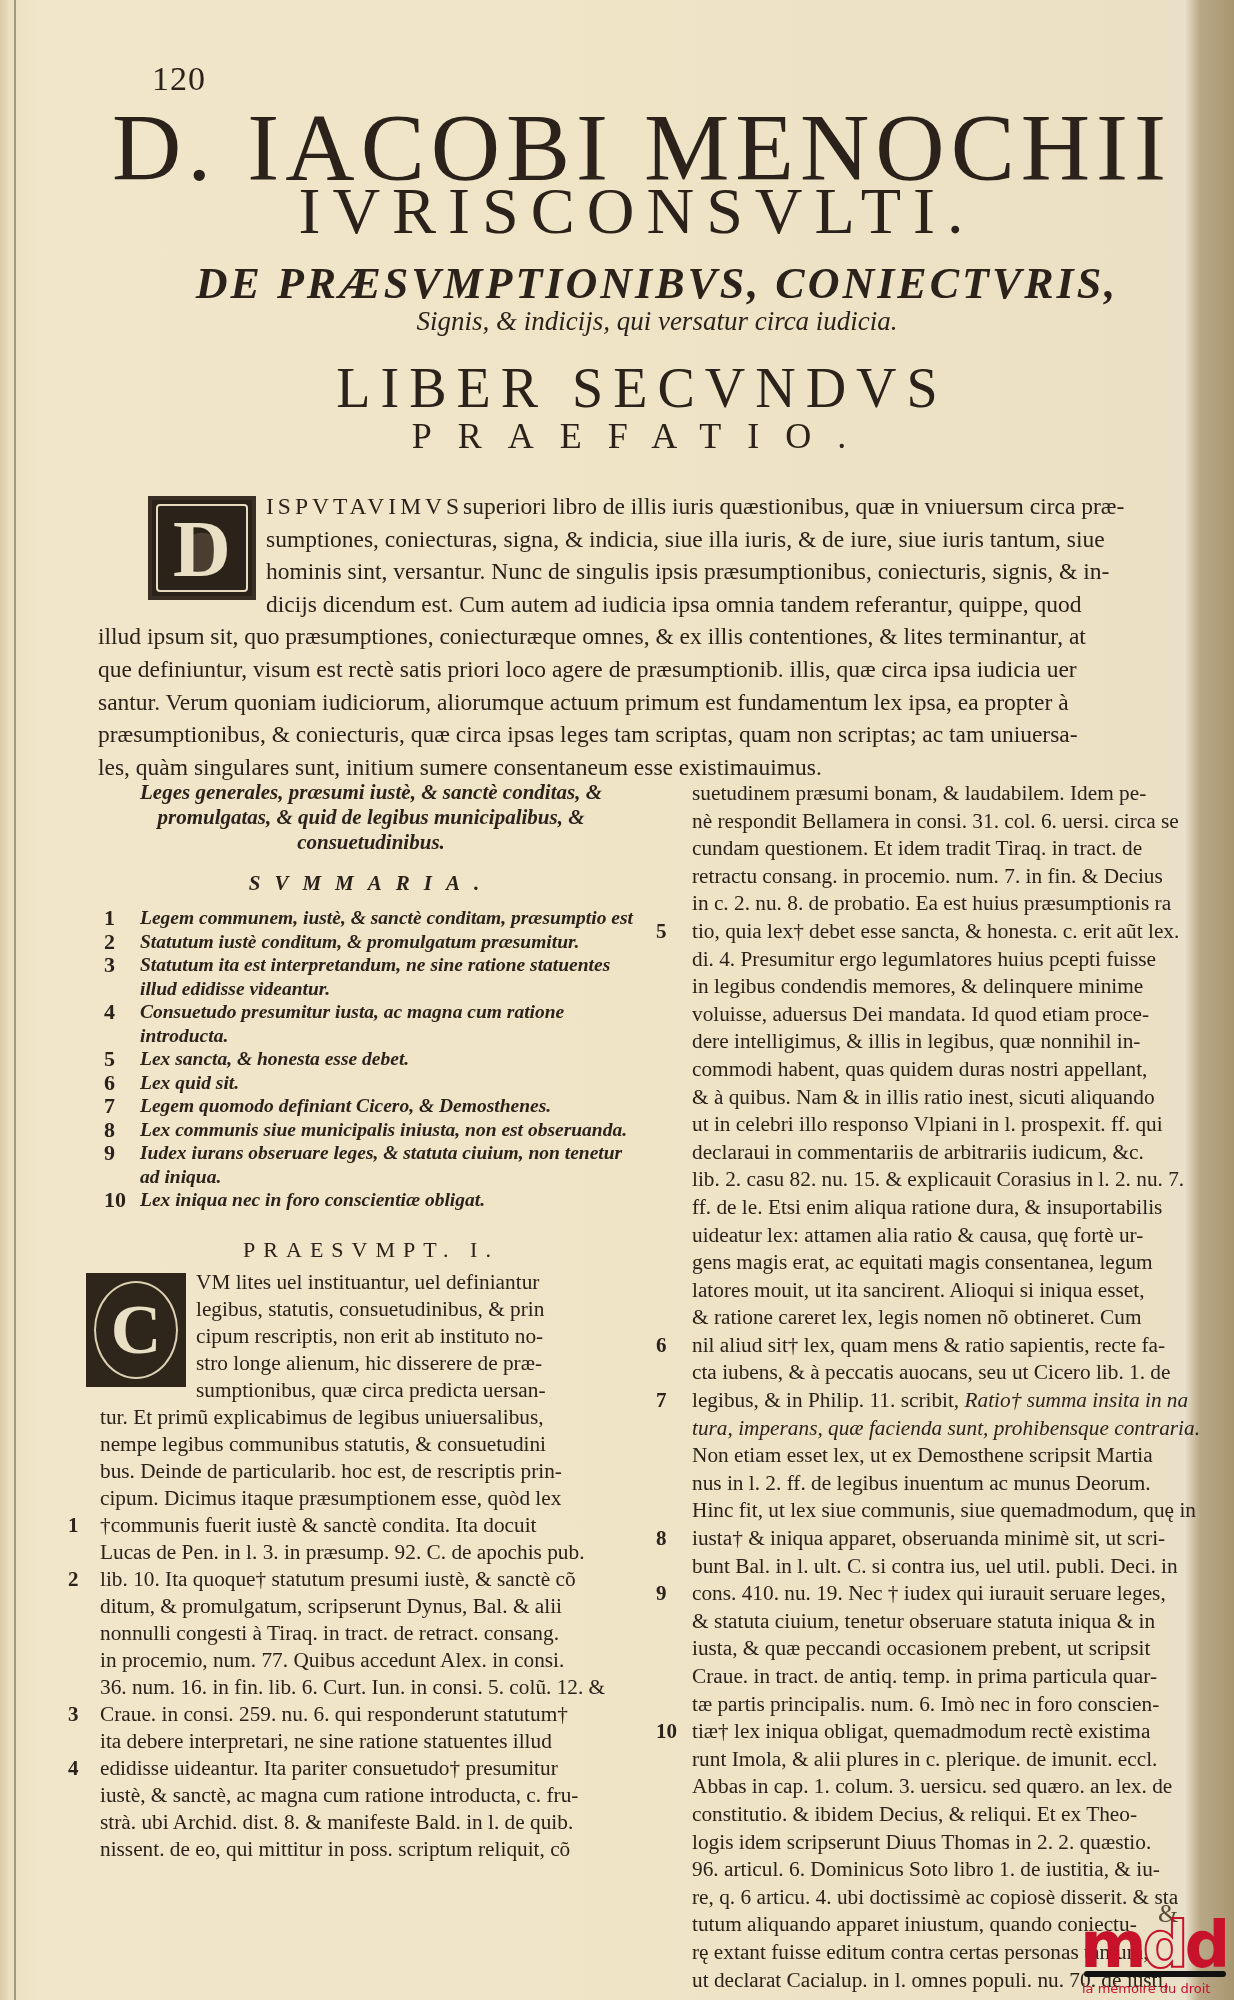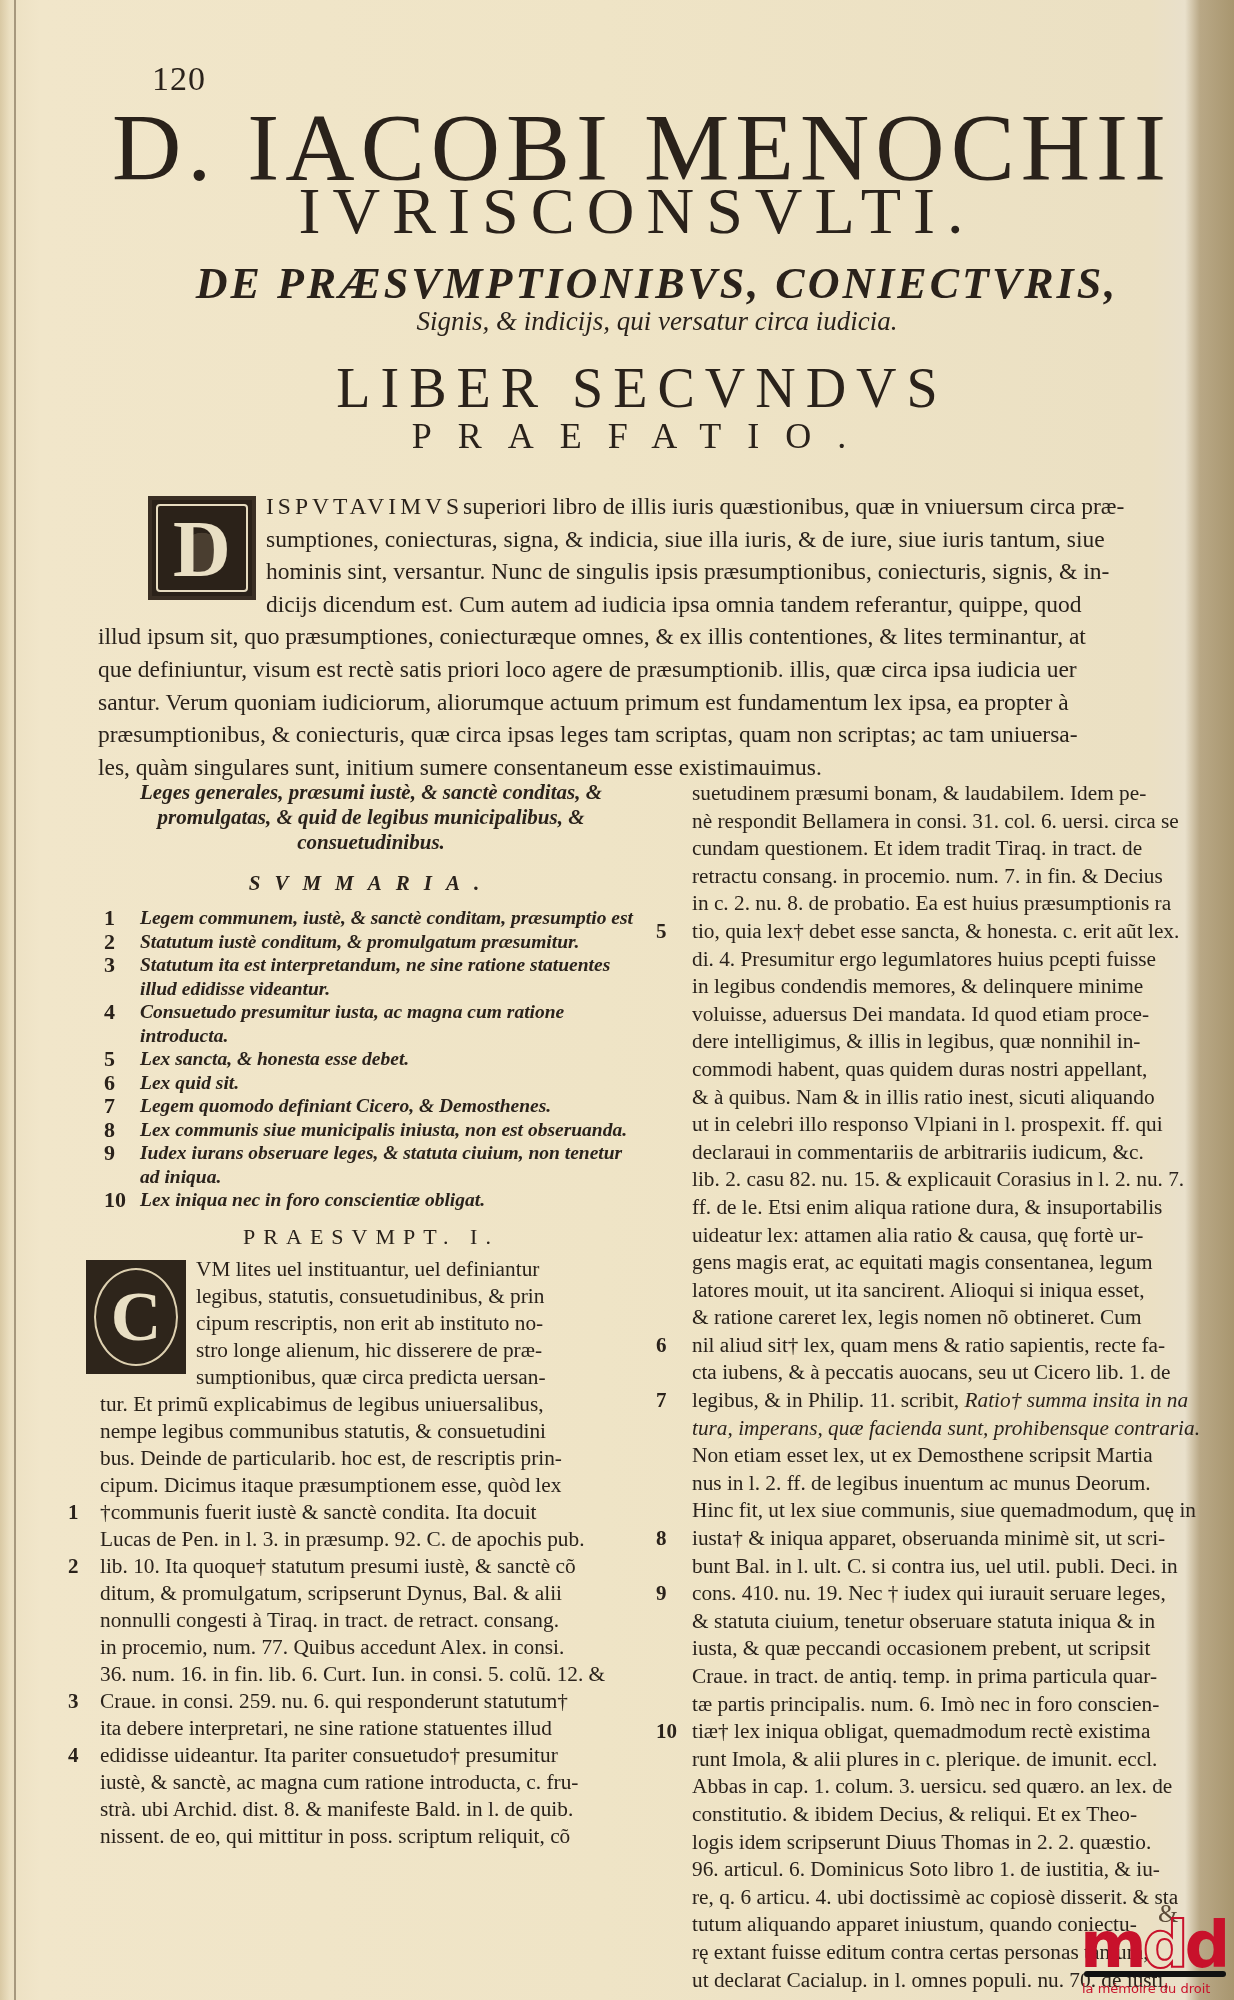--- a/index.html
+++ b/index.html
@@ -40,21 +40,21 @@
 
   .col-left { position:absolute; left:100px; top:780px; width:542px; }
   .col-right { position:absolute; left:692px; top:780px; width:512px; }
 
   .heading-it { font-style:italic; font-weight:bold; font-size:21px; line-height:25px; text-align:center; padding:0 14px; }
   .summaria-title { text-align:center; font-style:italic; font-weight:bold; font-size:21px; letter-spacing:14px; margin-top:16px; margin-bottom:10px; }
   .sum-list { margin:0; padding:0; list-style:none; }
   .sum-item { position:relative; padding-left:40px; font-style:italic; font-weight:bold; font-size:19.5px; line-height:23.5px; }
   .sum-item .num { position:absolute; left:4px; top:0; font-style:normal; font-weight:bold; font-size:22px; }
 
-  .praesumpt-title { text-align:center; font-size:22px; letter-spacing:8px; margin-top:12px; margin-bottom:6px; }
+  .praesumpt-title { text-align:center; font-size:22px; letter-spacing:8px; margin-top:25px; margin-bottom:6px; }
   .body-text { font-size:21.3px; line-height:27px; text-align:justify; }
   .line { display:block; white-space:nowrap; position:relative; }
   .line .mnum { position:absolute; left:-32px; top:0; font-size:21px; font-weight:bold; }
   .dropcap2 {
     float:left; width:100px; height:114px; margin:4px 10px 0 -14px;
     background:#2e251b; position:relative;
   }
   .dropcap2 .letter {
     position:absolute; inset:8px; border:2px solid #ddd0b0; border-radius:50%;
     color:#e9dfc4; font-size:70px; line-height:94px; text-align:center; font-weight:bold;

